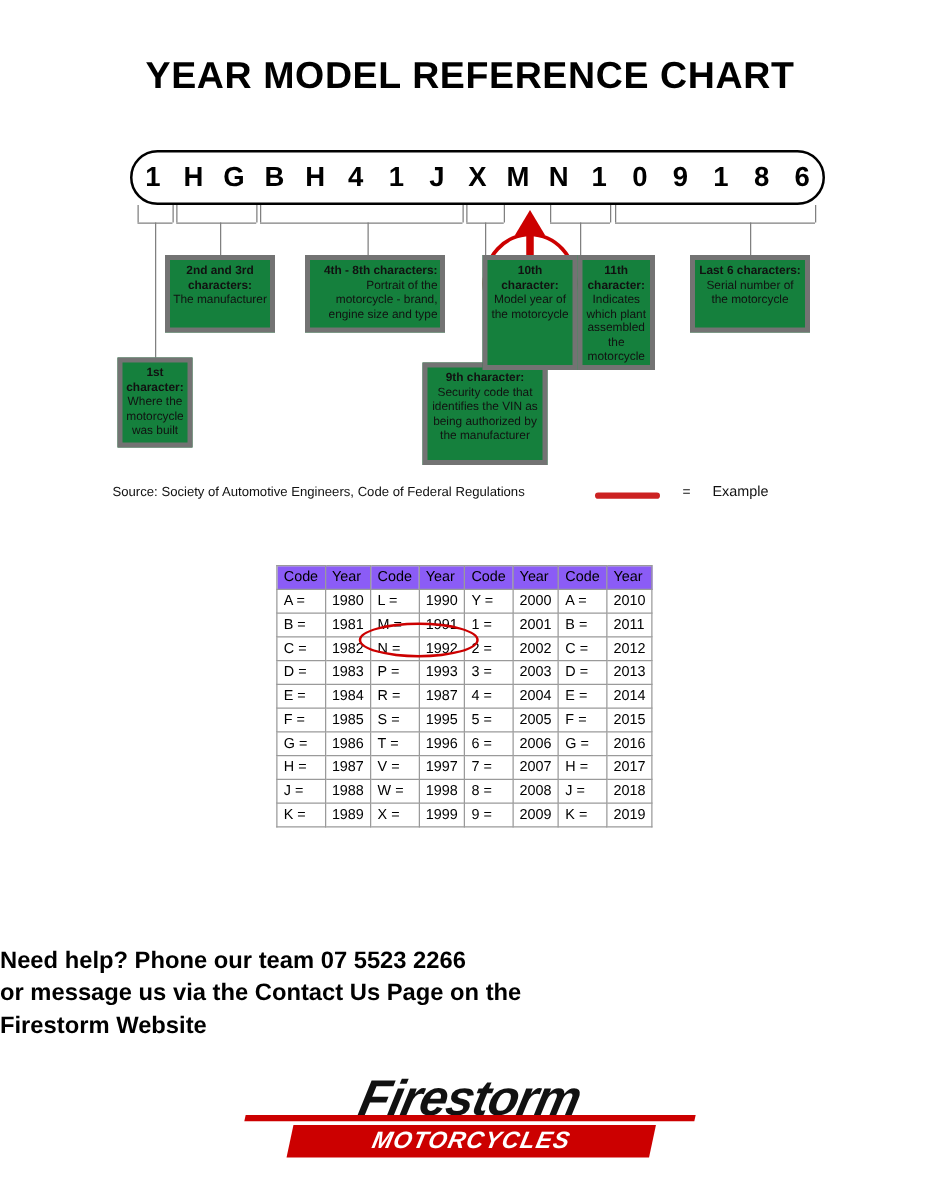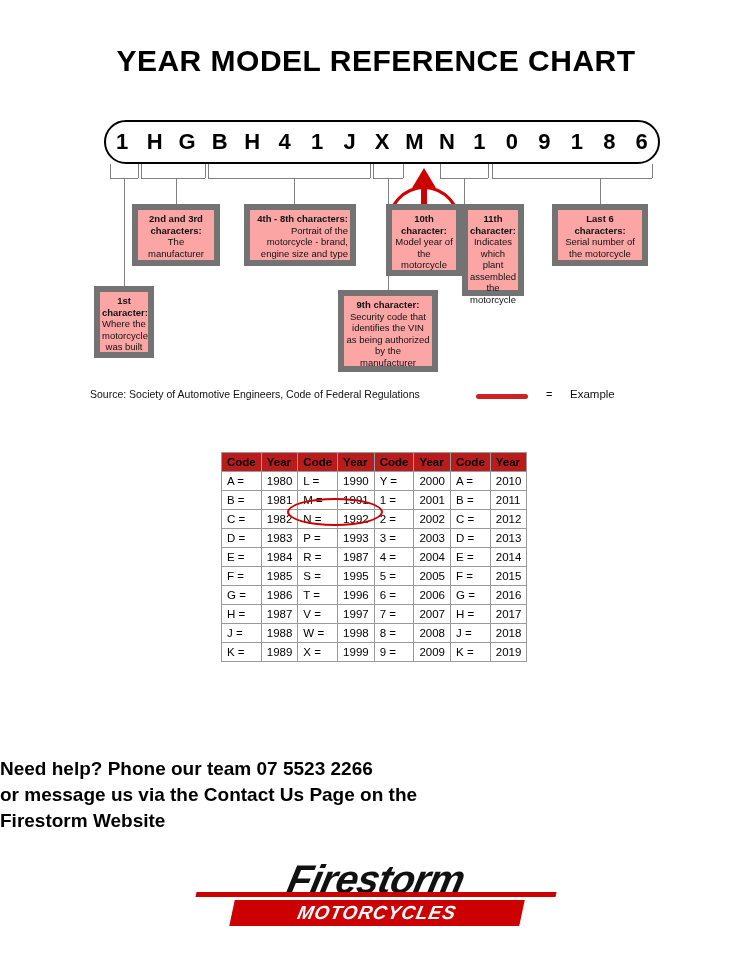--- a/index.html
+++ b/index.html
@@ -58,22 +58,22 @@
   }
   .hline {
     position: absolute;
     background: #808080;
     height: 1px;
   }
 
   
   .callout {
     position: absolute;
-    background: #fca5a5;
-    border: 6px solid #737373;
+    background: #15803d;
+    border: 4px solid #737373;
     box-sizing: border-box;
     text-align: center;
     font-size: 9.5px;
     line-height: 11.5px;
     padding: 3px 2px;
     color: #111;
   }
   .callout b {
     font-weight: bold;
   }
@@ -158,23 +158,23 @@
   table.codes th, table.codes td {
     border: 1px solid #9a9a9a;
     padding: 2px 5px;
     height: 19px;
     box-sizing: border-box;
     text-align: left;
     white-space: nowrap;
     color: #000;
   }
   table.codes th {
-    font-weight: bold;
+    font-weight: normal;
     font-size: 11.5px;
-    background: #b91c1c;
+    background: #8b5cf6;
   }
   table.codes td.code-cell { width: 36px; }
   table.codes td.year-cell { width: 34px; margin-left: 32px; }
   #table-ellipse {
     position: absolute;
     top: 46px;
     left: 66px;
     width: 96px;
     height: 28px;
     border: 2px solid #cc0000;
@@ -316,21 +316,21 @@
 <div class="callout" style="top:204px;left:244px;width:112px;height:62px;text-align:right;">
   <b>4th - 8th characters:</b><br>
   <span>Portrait of the motorcycle - brand, engine size and type</span>
 </div>
 
 <div class="callout" style="top:290px;left:338px;width:100px;height:82px;">
   <b>9th character:</b><br>
   <span>Security code that identifies the VIN as being authorized by the manufacturer</span>
 </div>
 
-<div class="callout" style="top:204px;left:386px;width:76px;height:72px;">
+<div class="callout" style="top:204px;left:386px;width:76px;height:92px;">
   <b>10th character:</b><br>
   <span>Model year of the motorcycle</span>
 </div>
 
 <div class="callout" style="top:204px;left:462px;width:62px;height:92px;">
   <b>11th character:</b><br>
   <span>Indicates which plant assembled the motorcycle</span>
 </div>
 
 <div class="callout" style="top:204px;left:552px;width:96px;height:62px;">

